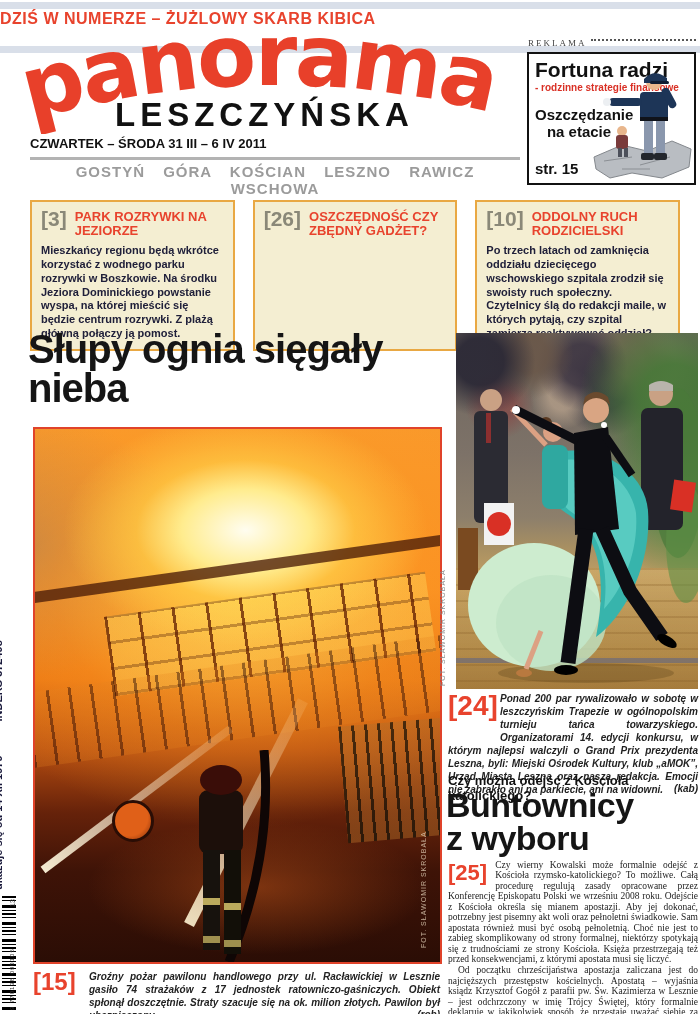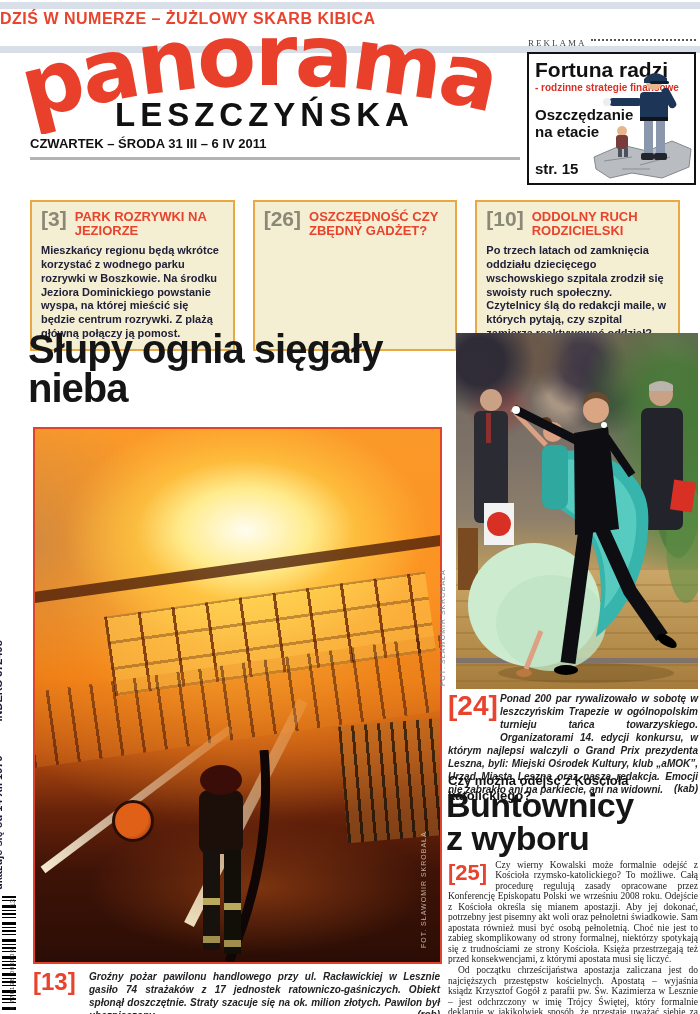--- a/index.html
+++ b/index.html
@@ -20,21 +20,21 @@
   .issueline .price{font-size:15px;}
   .issueline .pricenote{font-size:9px;}
   .grayrule{position:absolute;left:30px;top:157px;width:490px;height:3px;background:#b3b3b3;}
   .cities{position:absolute;left:30px;top:163px;width:490px;text-align:center;
         font-size:15px;font-weight:bold;color:#9b9b9b;letter-spacing:1px;word-spacing:13px;}
   
   .ad-label{position:absolute;left:528px;top:38px;width:168px;display:flex;
         font-size:9px;letter-spacing:2px;color:#444;font-family:"Liberation Serif",serif;}
   .ad-label .dots{flex:1;border-bottom:2px dotted #555;margin-left:4px;height:1px;margin-bottom:3px;}
   .ad-box{position:absolute;left:527px;top:52px;width:169px;height:133px;border:2px solid #111;
-        background:#fff;box-sizing:border-box;overflow:hidden;}
+        background:#fff;box-sizing:border-box;overflow:hidden;text-align:center;}
   .ad-title{position:absolute;left:6px;top:4px;font-size:21px;font-weight:bold;color:#111;}
   .ad-subtitle{position:absolute;left:6px;top:28px;font-size:10px;font-weight:bold;color:#d93025;}
   .ad-line2{position:absolute;left:6px;top:52px;width:88px;font-size:15px;font-weight:bold;
         color:#111;line-height:1.15;}
   .ad-page{position:absolute;left:6px;bottom:6px;font-size:15px;font-weight:bold;color:#111;}
   .ad-art{position:absolute;right:0;bottom:0;}
   
   .teasers{position:absolute;left:30px;top:200px;width:650px;display:flex;gap:18px;}
   .teaser{flex:1;background:#f4eed2;border:2px solid #e9a843;box-sizing:border-box;
         padding:6px 9px 8px 9px;min-height:122px;}
@@ -164,20 +164,21 @@
       <rect x="58" y="16" width="19" height="3" rx="1.5" fill="#0e1c33"></rect>
       <circle cx="30" cy="66" r="5" fill="#e8b68c"></circle>
       <rect x="24" y="70" width="12" height="14" rx="3" fill="#7a3b3b"></rect>
       <rect x="26" y="83" width="4" height="9" fill="#4c505a"></rect>
       <rect x="32" y="83" width="4" height="9" fill="#4c505a"></rect>
     </svg>
   </div>
 
   <div class="dateline">CZWARTEK – ŚRODA 31 III – 6 IV 2011</div>
   <div class="grayrule"></div>
+  <div class="cities">GOSTYŃ GÓRA KOŚCIAN LESZNO RAWICZ WSCHOWA</div>
 
   <div class="teasers">
     <div class="teaser">
       <div class="teaser-head">
         <span class="teaser-num">[3]</span>
         <span class="teaser-title">PARK ROZRYWKI NA JEZIORZE</span>
       </div>
       <div class="teaser-body">Mieszkańcy regionu będą wkrótce korzystać z wodnego parku rozrywki w Boszkowie. Na środku Jeziora Dominickiego powstanie wyspa, na której mieścić się będzie centrum rozrywki. Z plażą główną połączy ją pomost.</div>
     </div>
     <div class="teaser">
@@ -214,21 +215,21 @@
       <rect x="55" y="100" width="17" height="104" fill="#120f08"></rect>
       <rect x="34" y="148" width="17" height="7" fill="#cdbb66" opacity=".9"></rect>
       <rect x="55" y="153" width="17" height="7" fill="#cdbb66" opacity=".9"></rect>
       <rect x="34" y="186" width="17" height="7" fill="#cdbb66" opacity=".75"></rect>
       <rect x="55" y="190" width="17" height="7" fill="#cdbb66" opacity=".75"></rect>
     </svg>
     <span class="fp-credit" style="left:392px;top:512px;">FOT. SŁAWOMIR SKROBAŁA</span>
   </div>
 
   <div class="fire-caption">
-    <span class="cap-num">[13]</span>
+    <span class="cap-num">[15]</span>
     <div class="cap-text" style="margin-left:56px;">Groźny pożar pawilonu handlowego przy ul. Racławickiej w Lesznie gasiło 74 strażaków z 17 jednostek ratowniczo-gaśniczych. Obiekt spłonął doszczętnie. Straty szacuje się na ok. milion złotych. Pawilon był ubezpieczony.</div>
     <div class="cap-sig">(rob)</div>
   </div>
 
   <div class="vtext spine-text">
     <span>ukazuje się od 14 XII 1979</span><span class="gap"></span><span>INDEKS 372498</span>
   </div>
   <div class="barcode"></div>
   <span class="vtext barcode-top" style="height:8px;">13</span>
   <span class="vtext barcode-digits" style="height:8px;">9 770138 090105</span>

